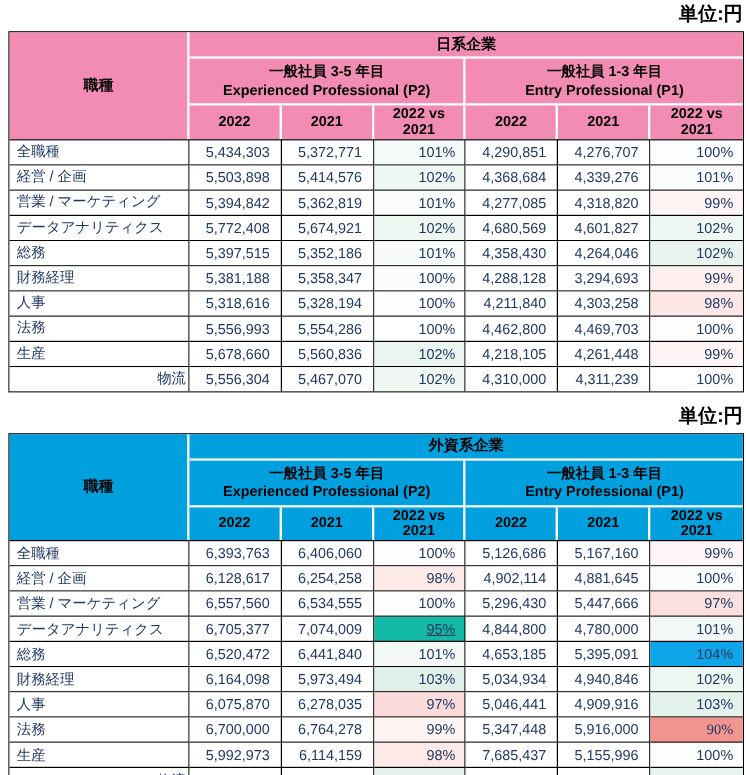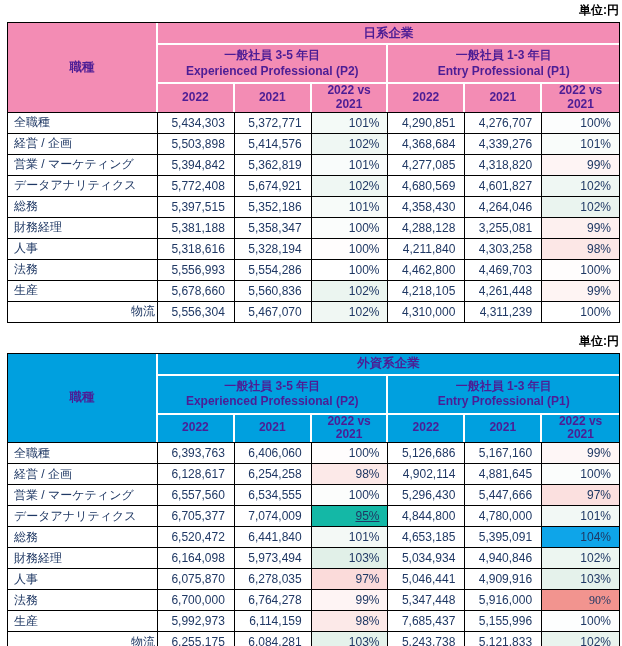--- a/index.html
+++ b/index.html
@@ -1,23 +1,23 @@
 <!DOCTYPE html>
 <html><head>
 <meta charset="utf-8">
 <style>
   html,body{margin:0;padding:0;background:#fff;}
   body{width:622px;height:646px;overflow:hidden;font-family:"Liberation Sans","DejaVu Sans",sans-serif;}
   .page{padding:2px 0 0 7px;}
-  .unit{width:612px;text-align:right;font-size:12px;font-weight:bold;color:#000;padding:0 1px 3px 0;}
+  .unit{width:612px;text-align:right;font-size:16px;font-weight:bold;color:#000;padding:0 1px 3px 0;}
   .unit2{margin-top:10px;}
   .tbl-wrap{width:611px;border:1px solid #000;background:#fff;}
   table{border-spacing:0;border-collapse:separate;width:100%;table-layout:fixed;}
   col.c-label{width:150px;}
-  thead th{background:var(--theme);color:#4c1d95;font-weight:bold;font-size:12px;text-align:center;vertical-align:middle;padding:0 2px;}
+  thead th{background:var(--theme);color:#000000;font-weight:bold;font-size:12px;text-align:center;vertical-align:middle;padding:0 2px;}
   tr.banner th{height:20px;font-size:12.5px;}
   tr.groups th{height:37px;line-height:1.3;}
   tr.years th{height:27px;border-bottom:none;line-height:1.15;}
   th.sep-r{border-right:2px solid #fff;}
   th.sep-b{border-bottom:2px solid #fff;}
   tbody td{background:#fff;border-right:1px solid #000;border-bottom:1px solid #000;height:20px;
            font-size:12px;color:#1F3864;text-align:right;padding:0 9px 0 2px;white-space:nowrap;overflow:hidden;}
   tbody tr:first-child td{border-top:1px solid #000;}
   tbody tr:last-child td{border-bottom:none;text-align:right;}
   tbody td:last-child{border-right:none;}
@@ -109,21 +109,21 @@
             <td>4,358,430</td>
             <td>4,264,046</td>
             <td class="pct" style="background: rgb(234, 244, 239);">102%</td>
           </tr>
           <tr>
             <td class="label">財務経理</td>
             <td>5,381,188</td>
             <td>5,358,347</td>
             <td class="pct" style="background: rgb(251, 253, 252);">100%</td>
             <td>4,288,128</td>
-            <td>3,255,081</td>
+            <td>3,294,693</td>
             <td class="pct" style="background: rgb(253, 240, 239);">99%</td>
           </tr>
           <tr>
             <td class="label">人事</td>
             <td>5,318,616</td>
             <td>5,328,194</td>
             <td class="pct" style="background: rgb(255, 253, 253);">100%</td>
             <td>4,211,840</td>
             <td>4,303,258</td>
             <td class="pct" style="background: rgb(252, 231, 230);">98%</td>

